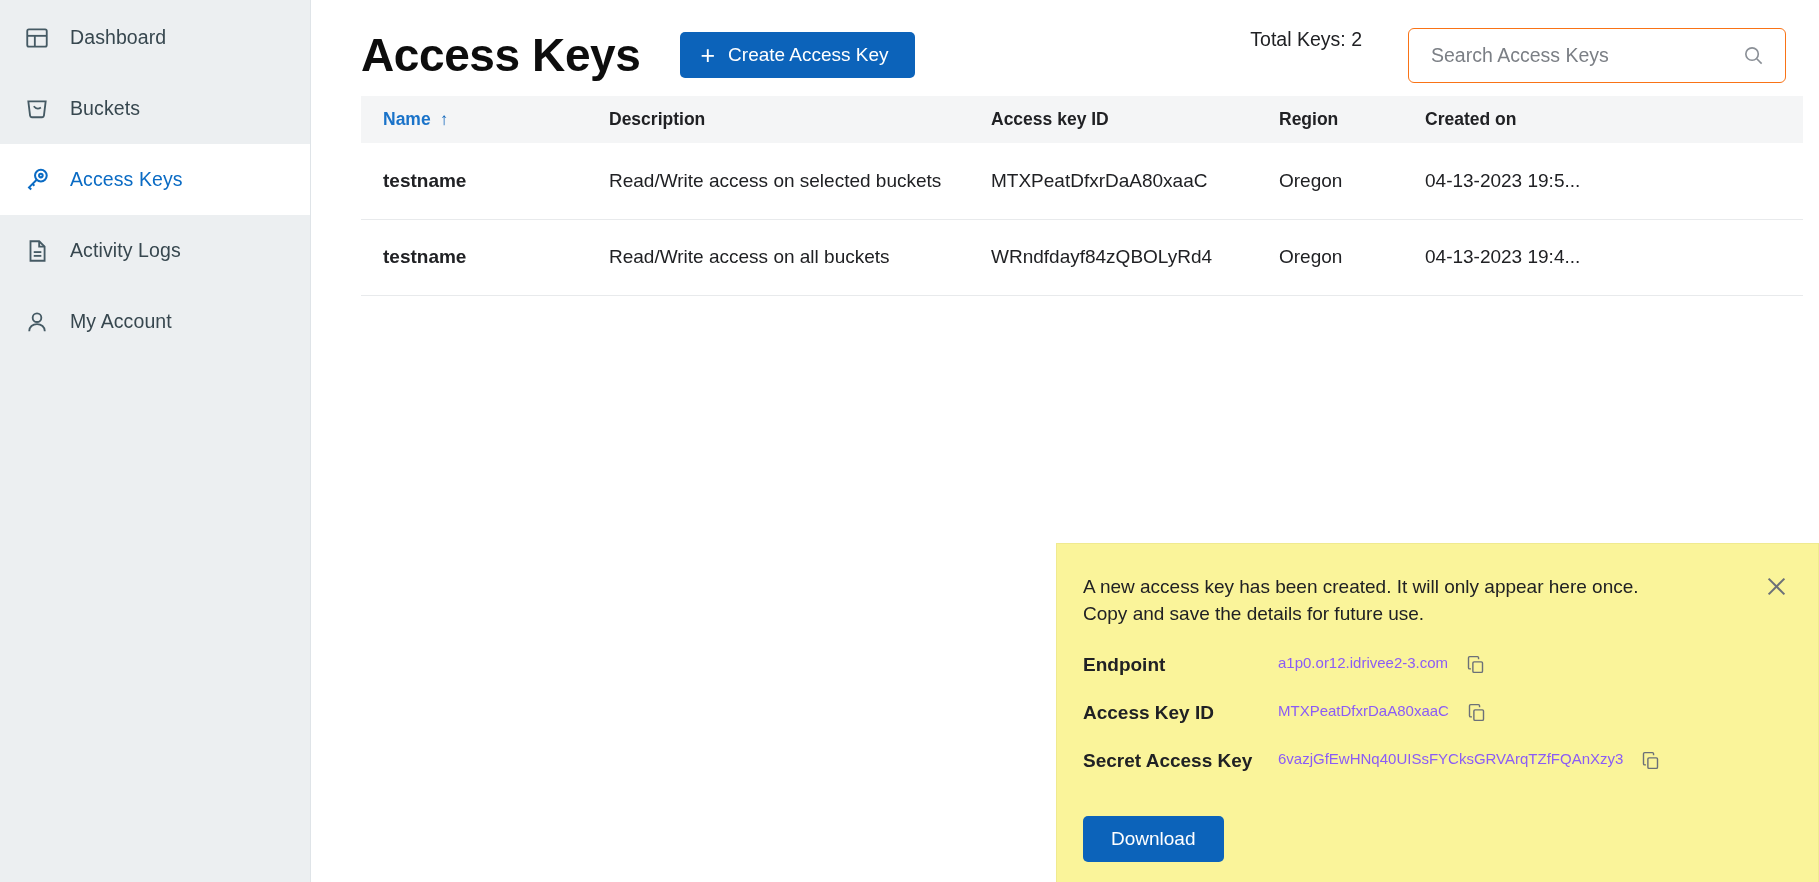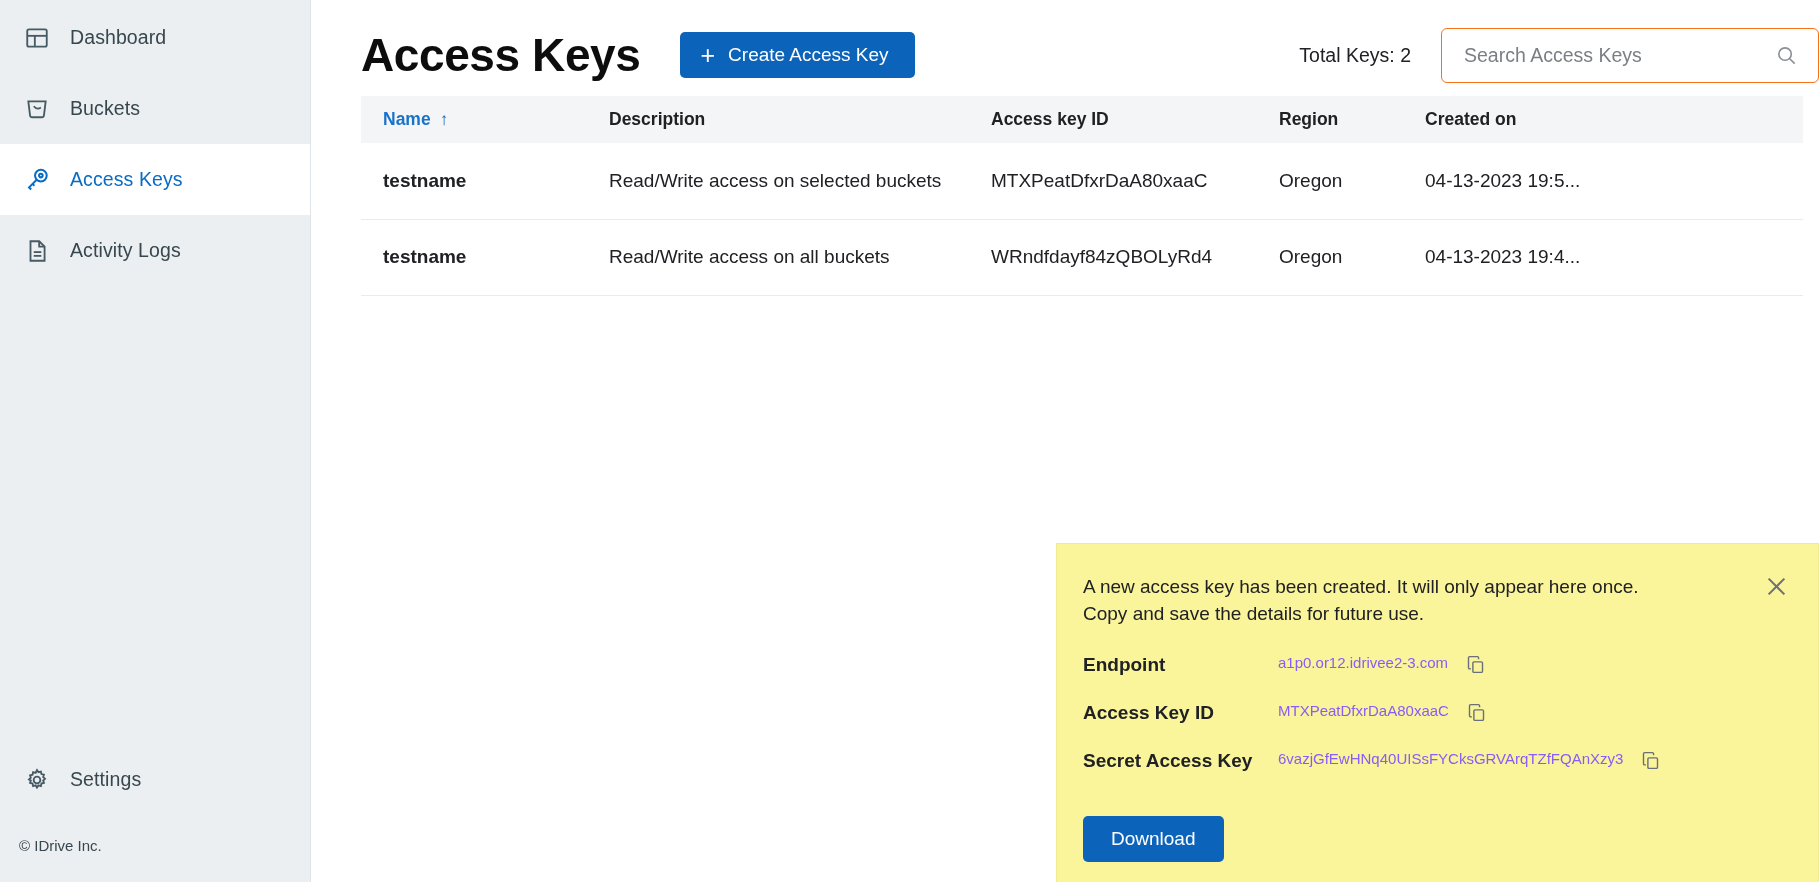--- a/index.html
+++ b/index.html
@@ -94,21 +94,22 @@
     align-items: center;
     gap: 13px;
     cursor: pointer;
     white-space: nowrap;
   }
   .create-btn .plus { font-size: 25px; line-height: 1; font-weight: 400; }
 
   .topbar-right {
     margin-left: auto;
     display: flex;
-    align-items: center;
+    padding-right: 33px;
+    gap: 16px;
   }
   .total-keys {
     font-size: 19.5px;
     color: #202124;
     white-space: nowrap;
     margin-right: 30px;
   }
   .search-wrap {
     width: 378px;
     height: 55px;
@@ -278,35 +279,32 @@
           <svg width="26" height="26" viewBox="0 0 24 24" fill="none" stroke="currentColor" stroke-width="1.7">
             <path d="M6 3h8l5 5v13H6z"></path>
             <path d="M14 3v5h5"></path>
             <line x1="9" y1="13" x2="16" y2="13"></line>
             <line x1="9" y1="16.5" x2="16" y2="16.5"></line>
           </svg>
         </span>
         <span class="lbl">Activity Logs</span>
       </div>
 
-
-    </nav>
-
-    <div class="sidebar-bottom">
       <div class="nav-item">
         <span class="ico">
           <svg width="26" height="26" viewBox="0 0 24 24" fill="none" stroke="currentColor" stroke-width="1.7">
-            <circle cx="12" cy="12" r="3.1"></circle>
-            <path d="M12 2.8l1.3 2 2.3-.6.5 2.3 2.3.6-.7 2.2 1.7 1.6-1.7 1.6.7 2.2-2.3.6-.5 2.3-2.3-.6-1.3 2-1.3-2-2.3.6-.5-2.3-2.3-.6.7-2.2L4.6 11.5l1.7-1.6-.7-2.2 2.3-.6.5-2.3 2.3.6z"></path>
+            <circle cx="12" cy="8" r="4"></circle>
+            <path d="M4.8 20.5c0-4 3.2-6.6 7.2-6.6s7.2 2.6 7.2 6.6"></path>
           </svg>
         </span>
-        <span class="lbl">Settings</span>
-      </div>
-      <div class="copyright">© IDrive Inc.</div>
-    </div>
+        <span class="lbl">My Account</span>
+      </div>
+
+    </nav>
+
   </aside>
 
   <section class="main">
 
     <div class="topbar">
       <h1 class="page-title">Access Keys</h1>
 
       <button class="create-btn">
         <span class="plus">+</span>
         <span>Create Access Key</span>

